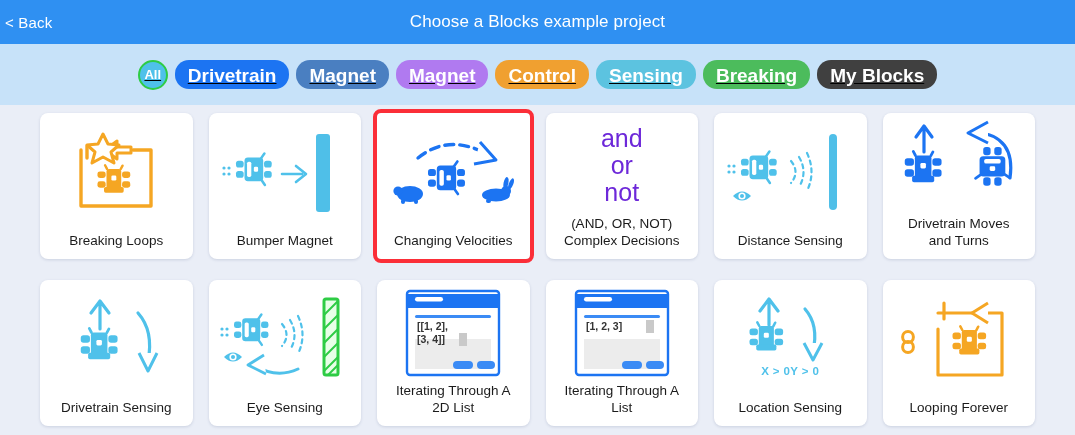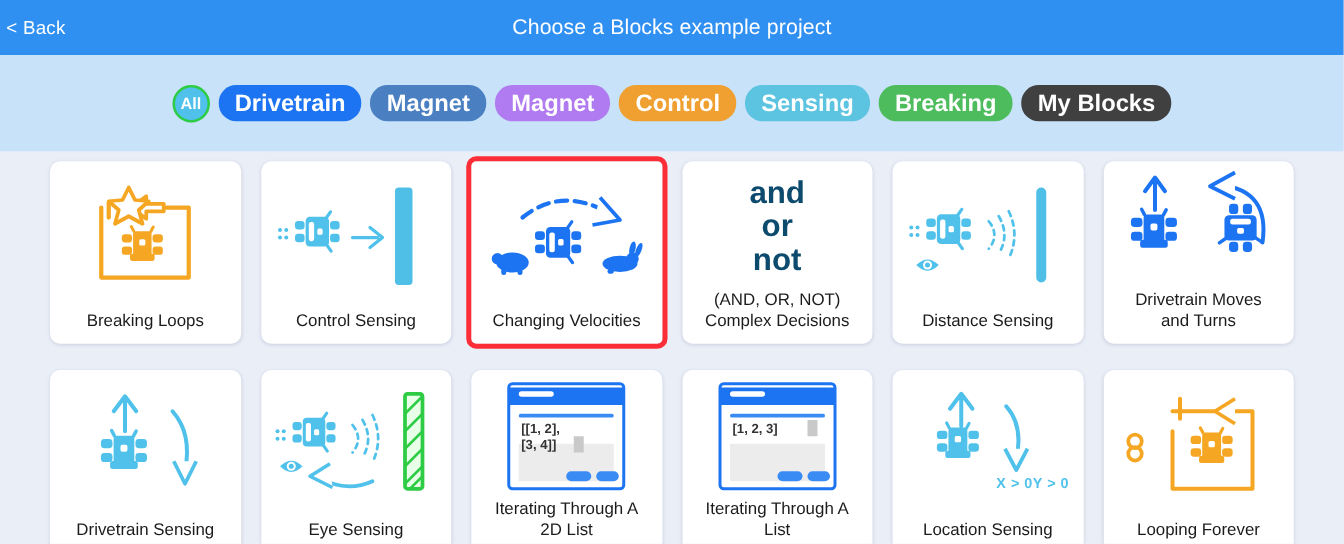--- a/index.html
+++ b/index.html
@@ -31,26 +31,27 @@
     left: 0; right: 0;
     text-align: center;
     color: #ffffff;
     font-size: 17px;
     letter-spacing: .1px;
     pointer-events: none;
   }
 
   
   #filter-bar {
-    height: 77px;
+    height: 61px;
     background: #c7e2f9;
     display: flex;
     align-items: center;
     justify-content: center;
     gap: 7px;
+    text-decoration: underline;
   }
   .chip {
     color: #ffffff;
     font-size: 19px;
     font-weight: bold;
     border-radius: 14px;
     padding: 6px 13px 4px;
     line-height: 1;
     white-space: nowrap;
     cursor: pointer;
@@ -105,23 +106,23 @@
     font-size: 13.5px;
     color: #1b1b1b;
     text-align: center;
     line-height: 1.22;
     padding: 0 4px 10px;
     width: 100%;
   }
 
   
   .logic-text {
-    color: #0c4a6e;
+    color: #6d28d9;
     font-size: 25px;
-    font-weight: bold;
+    font-weight: normal;
     line-height: 1.07;
     text-align: center;
   }
   .xy-text {
     color: #4fc1ea;
     font-size: 11.5px;
     font-weight: bold;
     letter-spacing: .4px;
   }
   svg { display: block; overflow: visible; }
@@ -192,21 +193,21 @@
      <rect x="21" y="15" width="5" height="6" rx="1.5" fill="#fff"></rect>
      <rect x="30" y="-3" width="3" height="10" rx="1.5" transform="rotate(35 31 2)"></rect>
      <rect x="30" y="29" width="3" height="10" rx="1.5" transform="rotate(-35 31 33)"></rect>
    </g>
           </g>
       <path d="M62 46 L82 46 M76 38 L86 46 L76 54" stroke="#4fc1ea" stroke-width="2.6" fill="none" stroke-linecap="round" stroke-linejoin="round"></path>
       <rect x="96" y="6" width="14" height="78" rx="3" fill="#4fbfe8"></rect>
     </svg>
       </div>
       <div class="card-label">
-        <div>Control Sensing</div>
+        <div>Bumper Magnet</div>
       </div>
     </div>
     <div class="card selected">
       <div class="card-art">
     <svg width="130" height="92" viewBox="0 0 130 92">
       <path d="M30 30 Q62 4 102 28" stroke="#1c74f2" stroke-width="3.4" fill="none" stroke-dasharray="9 6" stroke-linecap="round"></path>
       <path d="M92 14 L108 32 L86 36" stroke="#1c74f2" stroke-width="3" fill="#fff" stroke-linejoin="round"></path>
       <g transform="translate(40,34)">
    <g transform="scale(0.88)" fill="#1c74f2">
      <rect x="10" y="4" width="22" height="28" rx="4"></rect>
@@ -453,21 +454,21 @@
      <rect x="33" y="21" width="10" height="8" rx="3"></rect>
      <rect x="11" y="28" width="24" height="7" rx="2"></rect>
      <rect x="20" y="14" width="6" height="6" rx="1.5" fill="#fff"></rect>
      <rect x="12" y="0" width="3" height="8" rx="1.5" transform="rotate(-28 13 4)"></rect>
      <rect x="31" y="0" width="3" height="8" rx="1.5" transform="rotate(28 32 4)"></rect>
    </g>
             </g>
         <path d="M80 14 Q94 30 88 56" stroke="#4fc1ea" stroke-width="3.2" fill="none" stroke-linecap="round"></path>
         <path d="M79 48 L88 65 L97 48" stroke="#4fc1ea" stroke-width="3" fill="#fff" stroke-linejoin="round"></path>
       </svg>
-      <div style="display:flex;justify-content:flex-end;margin-top:-2px">
+      <div style="display:flex;justify-content:center;margin-top:-2px">
         <span class="xy-text">X &gt; 0</span>
             <span class="xy-text">Y &gt; 0</span>
       </div>
     </div>
       </div>
       <div class="card-label">
         <div>Location Sensing</div>
       </div>
     </div>
     <div class="card">

